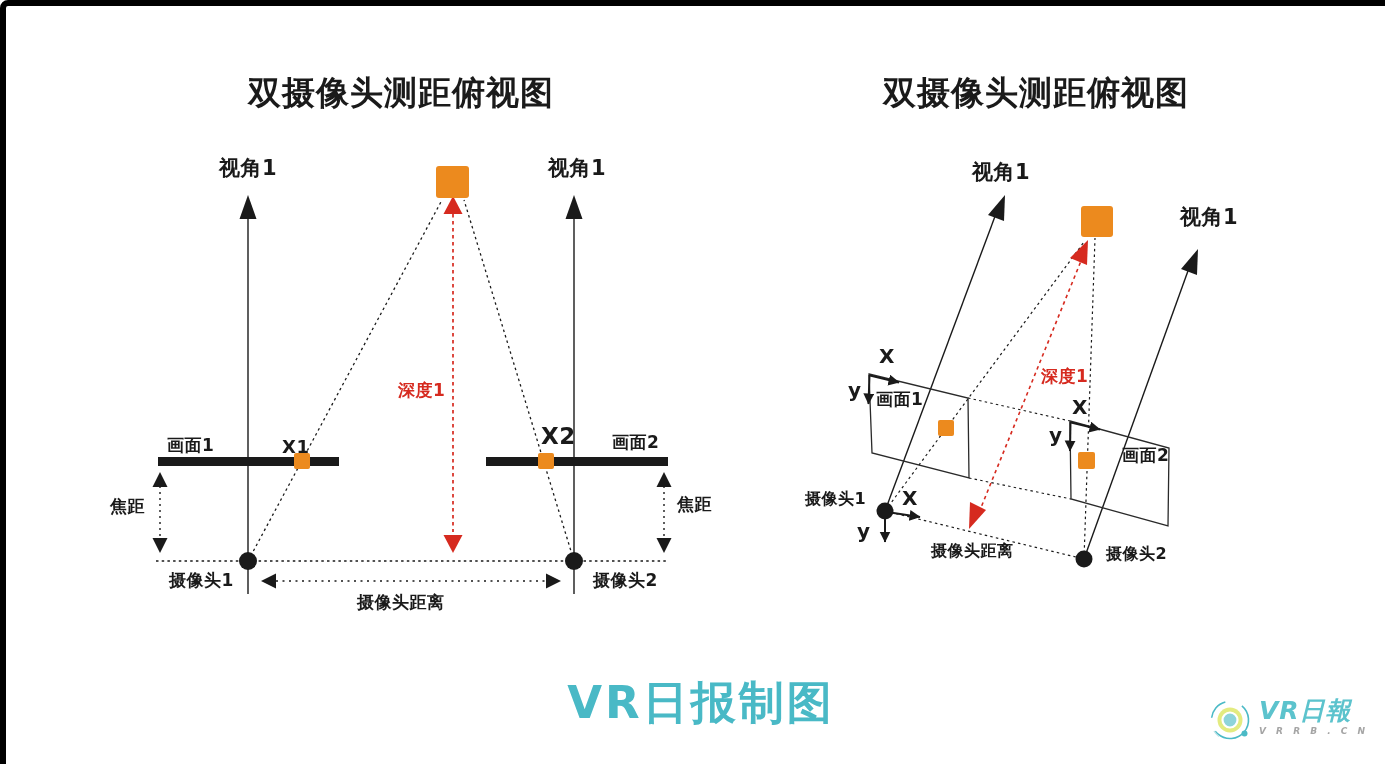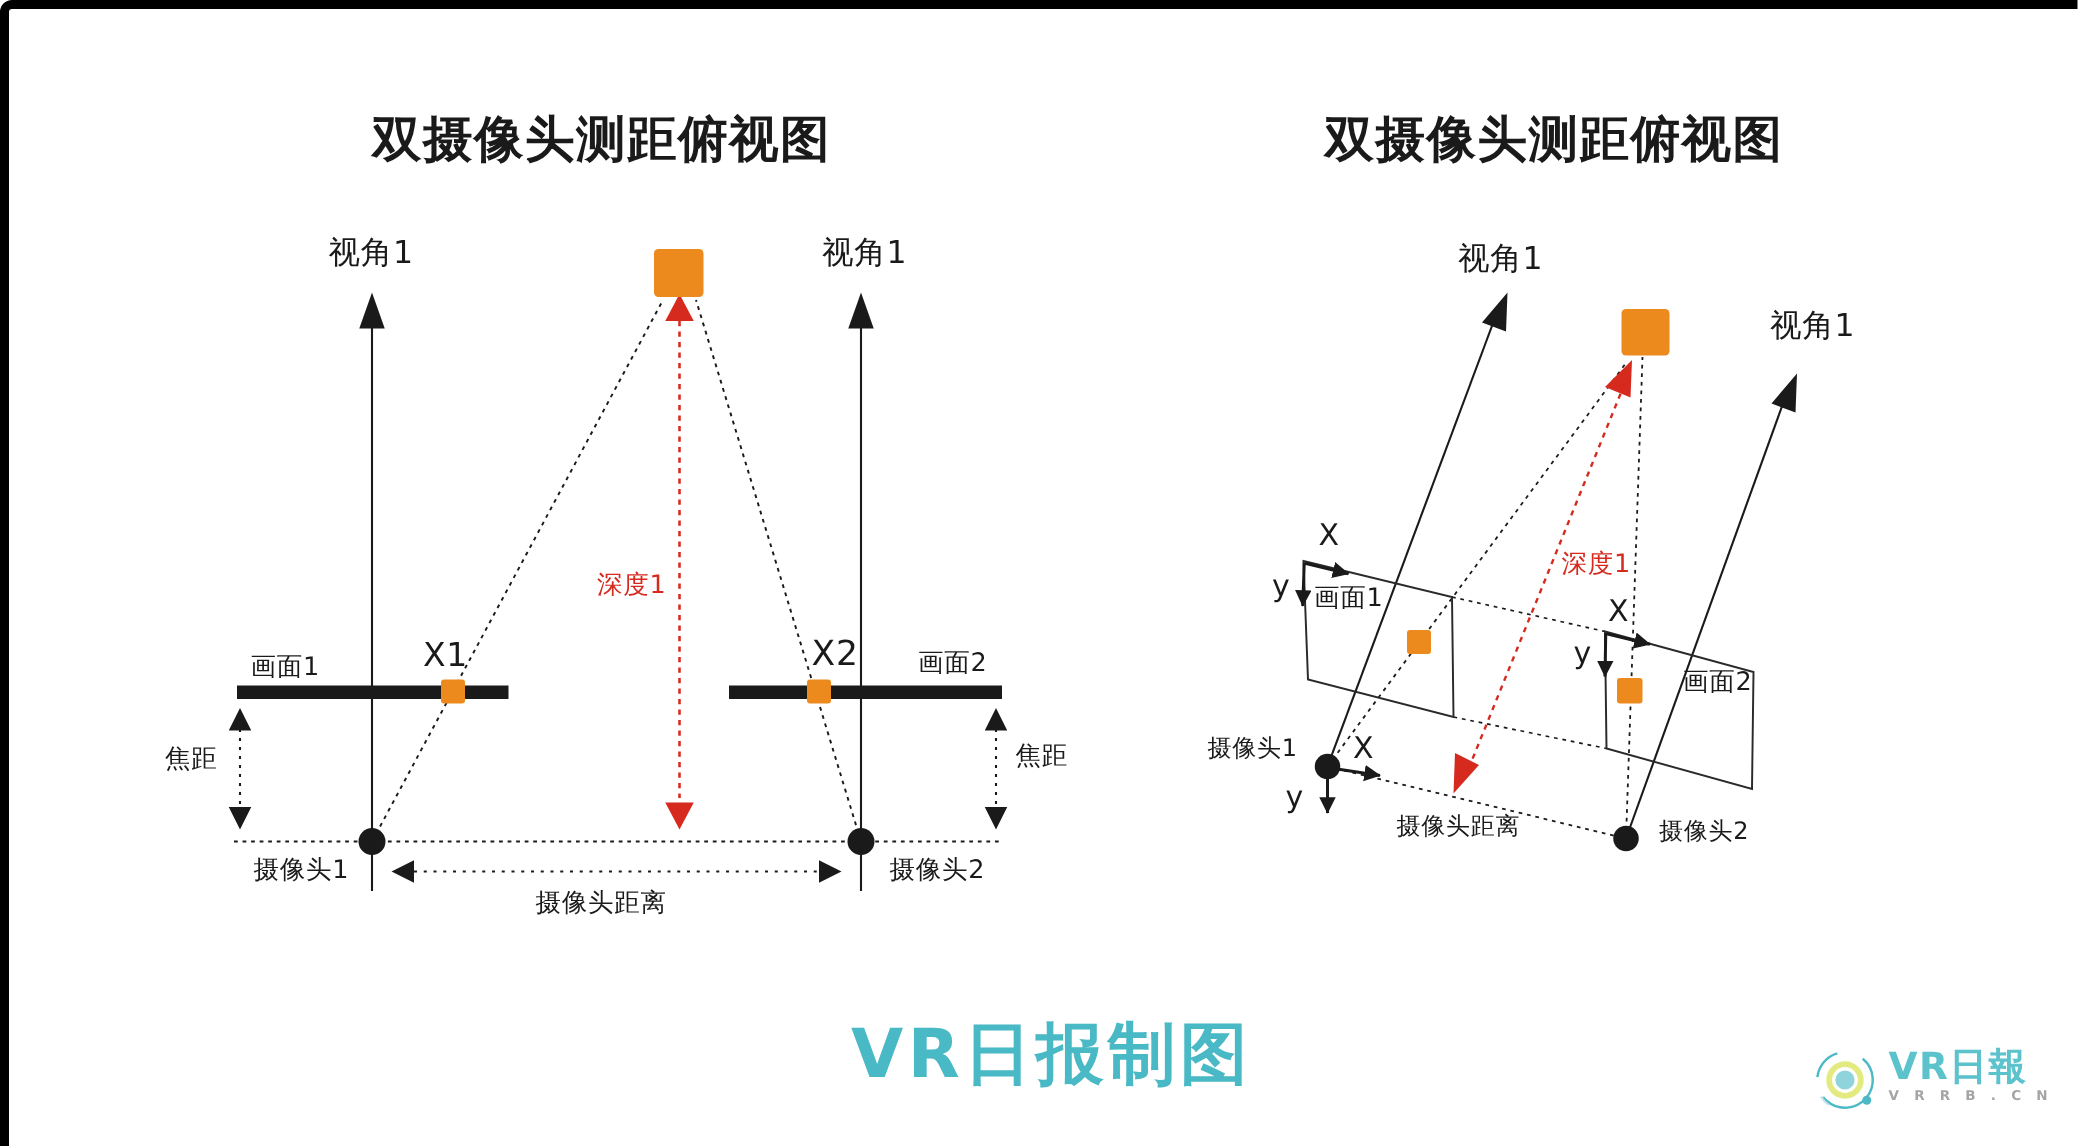--- a/index.html
+++ b/index.html
@@ -4,30 +4,30 @@
 <style>
   html,body{margin:0;padding:0;background:#fff;}
   .canvas{
     position:relative;width:1381px;height:760px;margin:0;
     background:#ffffff;border:6px solid #000000;border-radius:8px;
     font-family:"DejaVu Sans","Liberation Sans",sans-serif;
     overflow:hidden;
   }
   svg.art{position:absolute;left:0;top:0;width:1381px;height:760px;}
   .lbl{
-    position:absolute;color:#1a1a1a;font-weight:400;white-space:nowrap;
+    position:absolute;color:#1a1a1a;font-weight:700;white-space:nowrap;
     line-height:1.05;letter-spacing:0.5px;
   }
   .title{font-size:33px;font-weight:900;transform:translateX(-50%);letter-spacing:1px;}
   .red{color:#d62a1f;}
   .caption{
     position:absolute;transform:translateX(-50%);
     font-size:45px;font-weight:900;color:#49b9c6;letter-spacing:3px;
   }
-  .logo{position:absolute;left:1203px;top:691px;display:flex;align-items:flex-start;}
+  .logo{position:absolute;left:1203px;top:691px;display:flex;align-items:flex-start;font-style:italic;}
   .logo .txt{margin-left:4px;}
   .logo .brand{font-size:25px;font-weight:800;color:#5cc3cd;letter-spacing:1px;line-height:1.1;}
   .logo .domain{font-size:9px;font-weight:600;color:#a5a5a5;letter-spacing:3.5px;margin-top:1px;text-align:right;}
 </style>
 </head>
 <body>
 
 <div class="canvas">
 
   <svg class="art" viewBox="0 0 1381 760">
@@ -113,21 +113,21 @@
       <circle cx="879" cy="505" r="8.5" fill="#1a1a1a"></circle>
       <circle cx="1078" cy="553" r="8.5" fill="#1a1a1a"></circle>
     </g>
   </svg>
 
   <div class="lbl title" style="left:395px;top:70px;">双摄像头测距俯视图</div>
   <div class="lbl" style="left:213px;top:151px;font-size:21px;">视角1</div>
   <div class="lbl" style="left:542px;top:151px;font-size:21px;">视角1</div>
   <div class="lbl red" style="left:392px;top:376px;font-size:17px;">深度1</div>
   <div class="lbl" style="left:161px;top:431px;font-size:17px;">画面1</div>
-  <div class="lbl" style="left:276px;top:420px;font-size:22px;">X1</div>
+  <div class="lbl" style="left:276px;top:432px;font-size:18px;">X1</div>
   <div class="lbl" style="left:535px;top:418px;font-size:23px;">X2</div>
   <div class="lbl" style="left:606px;top:428px;font-size:17px;">画面2</div>
   <div class="lbl" style="left:104px;top:492px;font-size:17px;">焦距</div>
   <div class="lbl" style="left:671px;top:490px;font-size:17px;">焦距</div>
   <div class="lbl" style="left:163px;top:566px;font-size:17px;">摄像头1</div>
   <div class="lbl" style="left:587px;top:566px;font-size:17px;">摄像头2</div>
   <div class="lbl" style="left:351px;top:588px;font-size:17px;">摄像头距离</div>
 
   <div class="lbl title" style="left:1030px;top:70px;">双摄像头测距俯视图</div>
   <div class="lbl" style="left:966px;top:155px;font-size:21px;">视角1</div>

